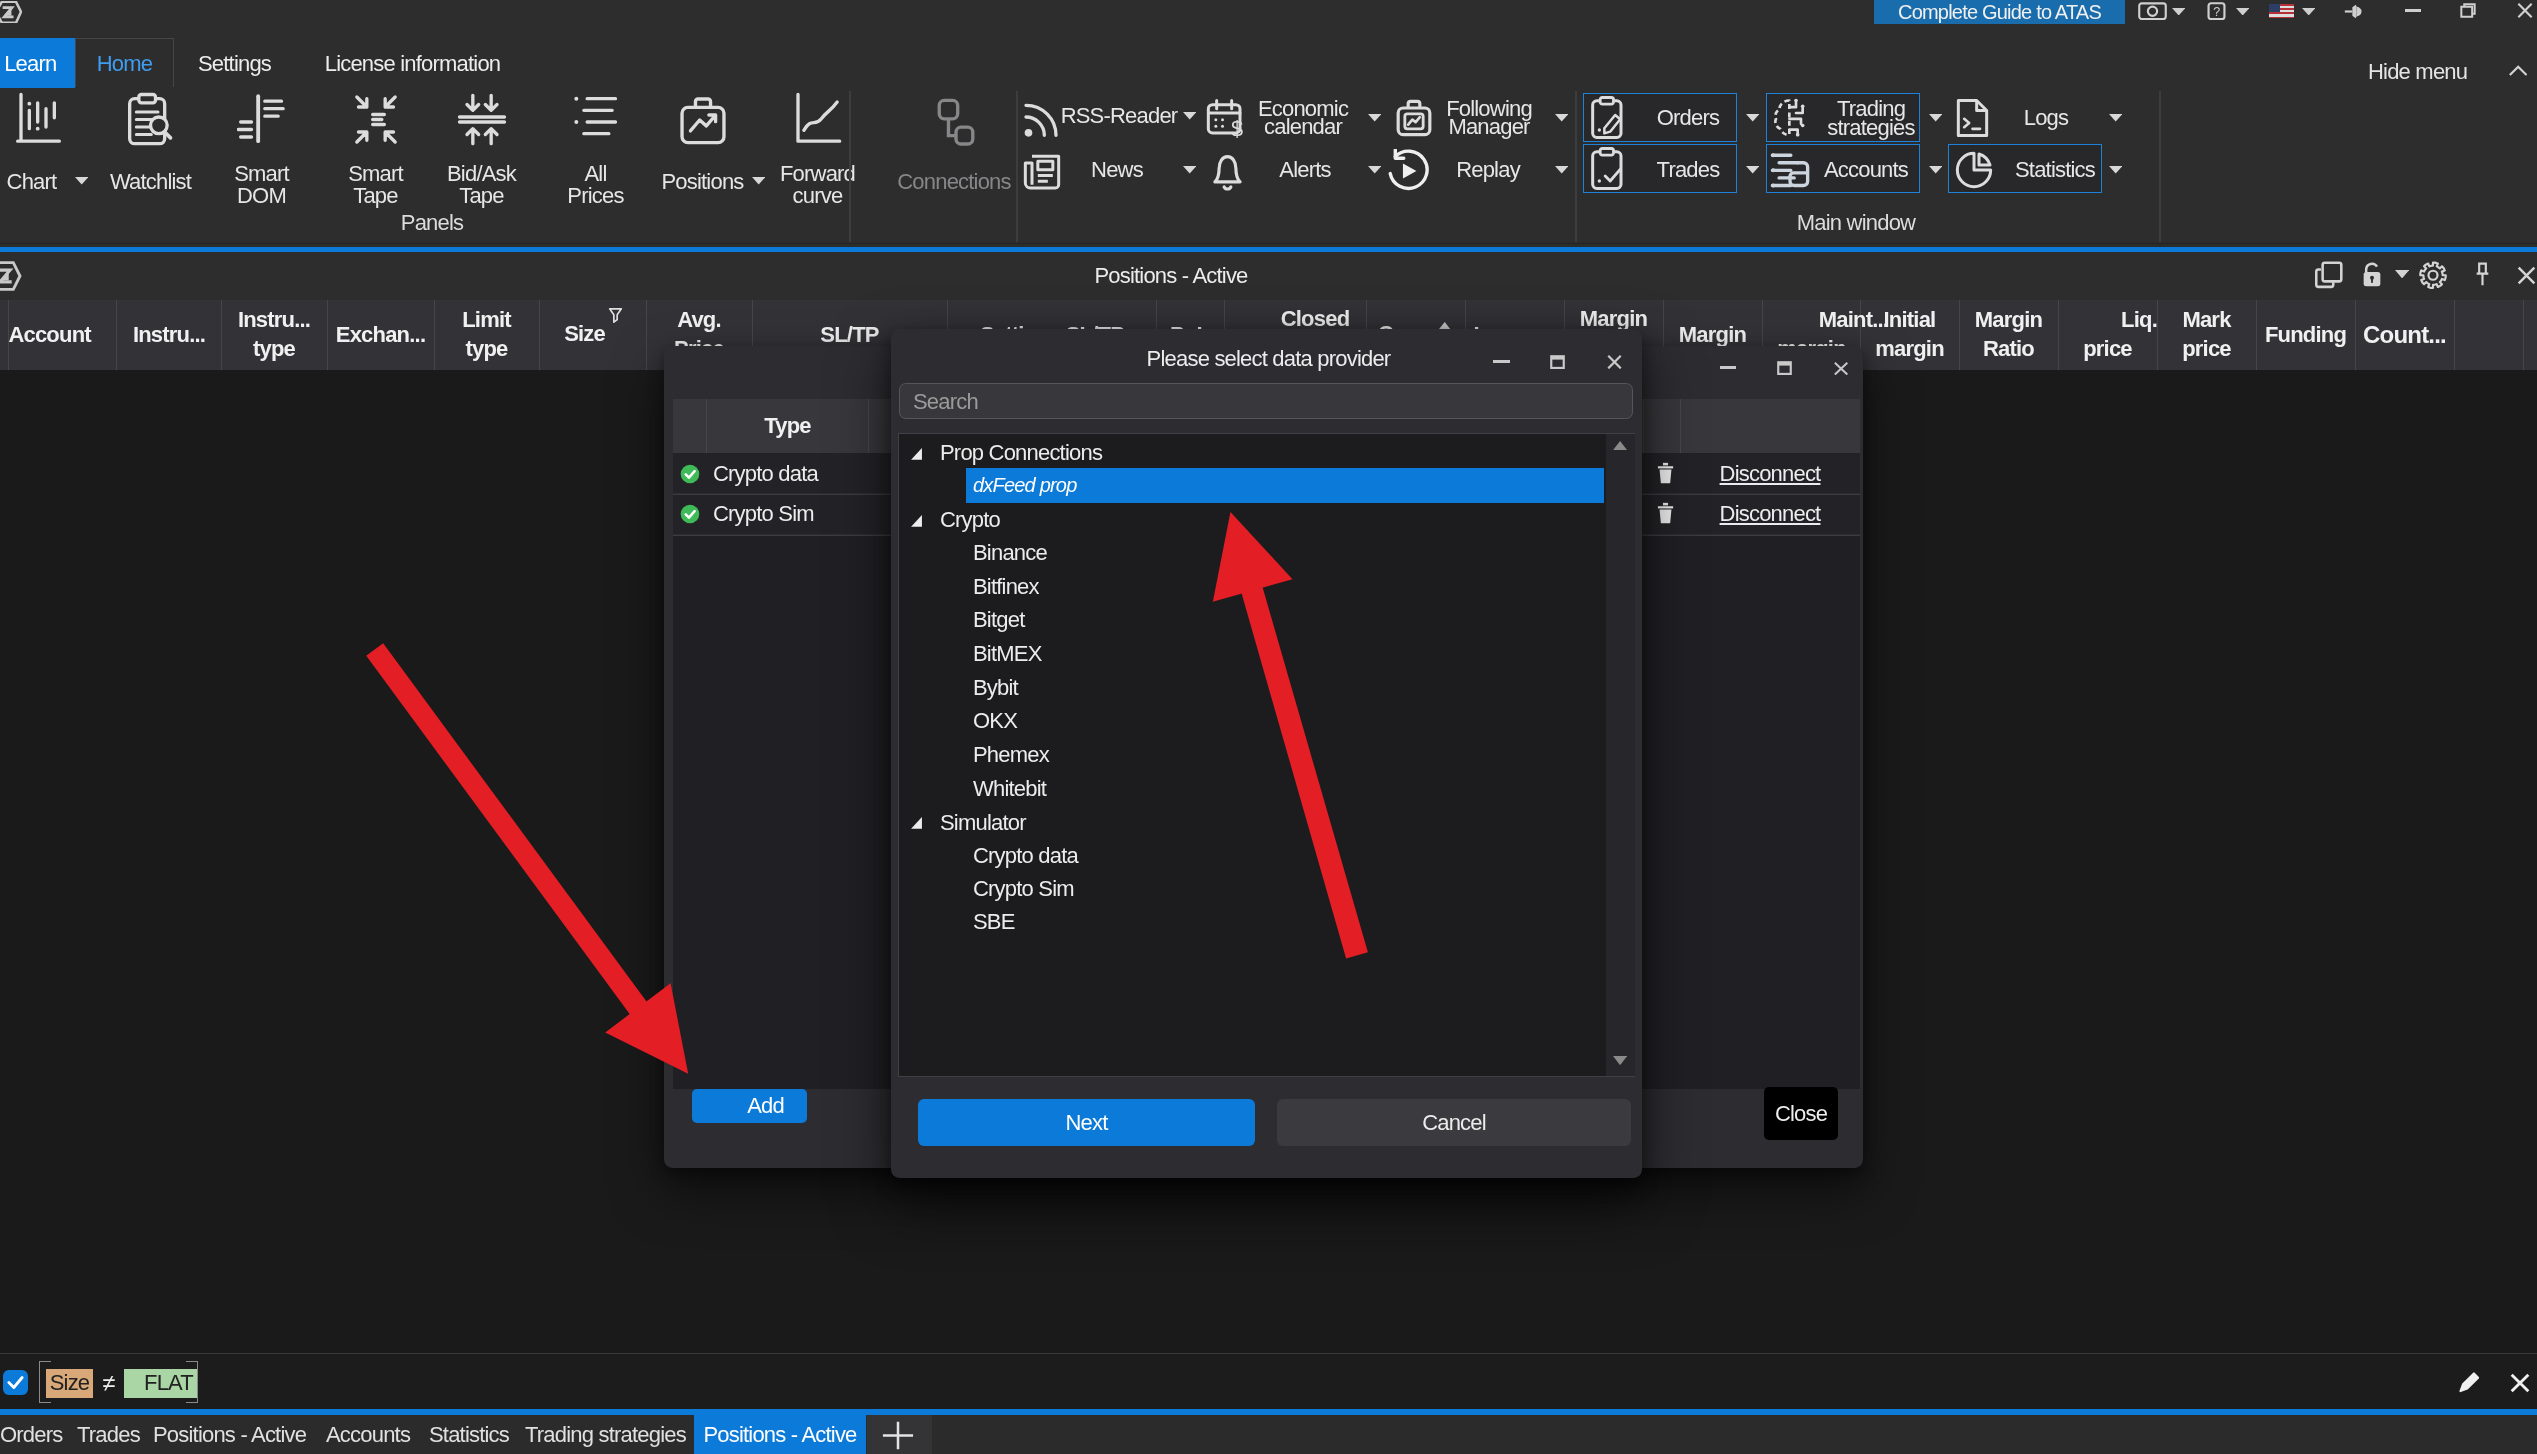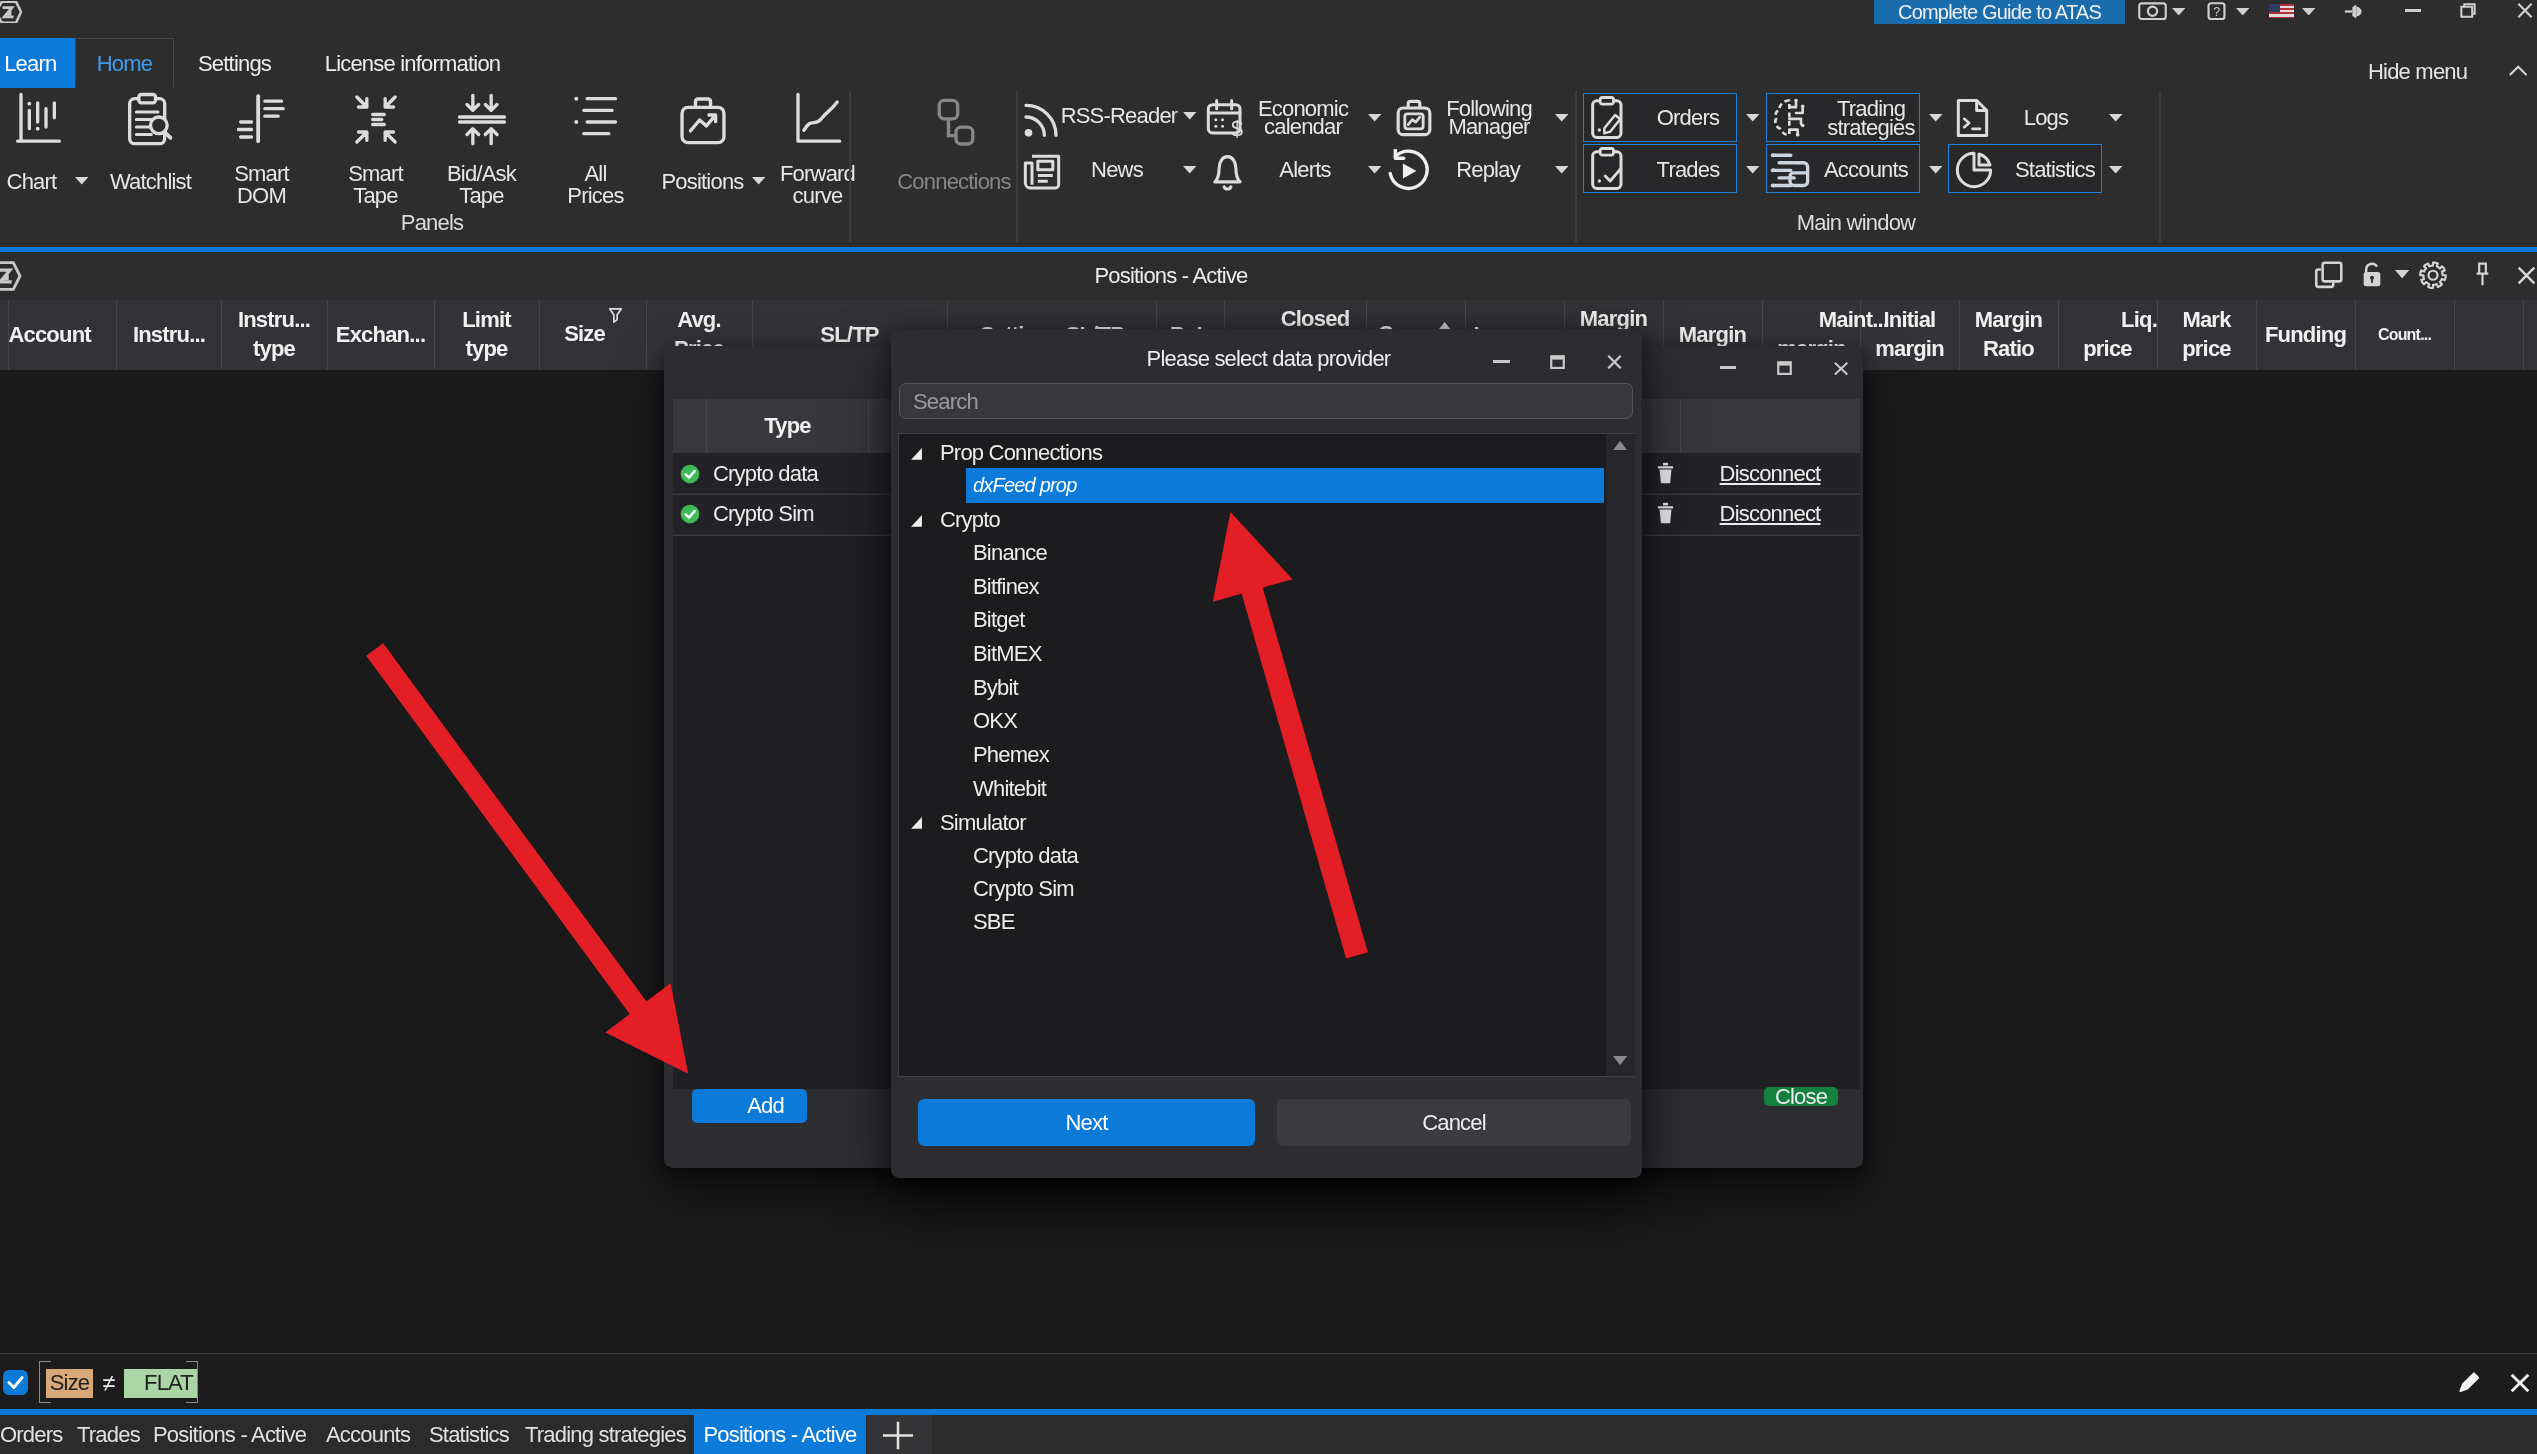--- a/index.html
+++ b/index.html
@@ -430,21 +430,21 @@
       <div class="abs" style="left:1762px;top:335px;width:99px;height:28.5px;line-height:28.5px;text-align:center;font-size:22px;font-weight:700;color:#f0f0f0;white-space:nowrap;">margin</div>
 <div class="abs" style="left:1860px;top:306px;width:99px;height:28.5px;line-height:28.5px;text-align:center;font-size:22px;font-weight:700;color:#f0f0f0;white-space:nowrap;">Initial</div>
       <div class="abs" style="left:1860px;top:335px;width:99px;height:28.5px;line-height:28.5px;text-align:center;font-size:22px;font-weight:700;color:#f0f0f0;white-space:nowrap;">margin</div>
 <div class="abs" style="left:1959px;top:306px;width:99px;height:28.5px;line-height:28.5px;text-align:center;font-size:22px;font-weight:700;color:#f0f0f0;white-space:nowrap;">Margin</div>
       <div class="abs" style="left:1959px;top:335px;width:99px;height:28.5px;line-height:28.5px;text-align:center;font-size:22px;font-weight:700;color:#f0f0f0;white-space:nowrap;">Ratio</div>
 <div class="abs" style="left:2058px;top:306px;width:99px;height:28.5px;line-height:28.5px;text-align:right;font-size:22px;font-weight:700;color:#f0f0f0;white-space:nowrap;">Liq.</div>
       <div class="abs" style="left:2058px;top:335px;width:99px;height:28.5px;line-height:28.5px;text-align:center;font-size:22px;font-weight:700;color:#f0f0f0;white-space:nowrap;">price</div>
 <div class="abs" style="left:2157px;top:306px;width:99px;height:28.5px;line-height:28.5px;text-align:center;font-size:22px;font-weight:700;color:#f0f0f0;white-space:nowrap;">Mark</div>
       <div class="abs" style="left:2157px;top:335px;width:99px;height:28.5px;line-height:28.5px;text-align:center;font-size:22px;font-weight:700;color:#f0f0f0;white-space:nowrap;">price</div>
 <div class="abs" style="left:2256px;top:321px;width:99px;height:28.5px;line-height:28.5px;text-align:center;font-size:22px;font-weight:700;color:#f0f0f0;white-space:nowrap;">Funding</div>
-<div class="abs" style="left:2355px;top:321px;width:99px;height:28.5px;line-height:28.5px;text-align:center;font-size:16px;font-weight:700;color:#f0f0f0;white-space:nowrap;">Count...</div>
+<div class="abs" style="left:2355px;top:321px;width:99px;height:28.5px;line-height:28.5px;text-align:center;font-size:24px;font-weight:700;color:#f0f0f0;white-space:nowrap;">Count...</div>
     </div>
 
   <div class="abs" style="left:0;top:370px;width:2538px;height:983px;background:#1a1a1a;"></div>
 
   <div class="abs" style="left:0;top:1353px;width:2538px;height:56px;background:#1c1c1c;border-top:0.8px solid #3a3a3a;box-sizing:border-box;"></div>
   <div id="filter-content">
       <svg class="abs" style="left:3.4px;top:1370px" width="25" height="25" viewBox="0 0 30 30">
 <rect x="0" y="0" width="30" height="30" rx="7" fill="#0c7ad8"></rect>
 <path d="M7 15 L13 21 L23 9" stroke="#fff" stroke-width="3.4" fill="none" stroke-linecap="round" stroke-linejoin="round"></path>
 </svg>
@@ -515,21 +515,21 @@
 <path d="M3 9 H17 L15.5 25 H4.5 Z" fill="#ececec"></path>
       </svg>
 <svg class="abs" style="left:1657px;top:502px" width="17" height="22" viewBox="0 0 20 26">
 <rect x="1" y="5" width="18" height="2.6" fill="#ececec"></rect>
 <rect x="7" y="1" width="6" height="3" fill="#ececec"></rect>
 <path d="M3 9 H17 L15.5 25 H4.5 Z" fill="#ececec"></path>
       </svg>
 <div class="abs" style="left:1680px;top:460px;width:180px;height:28.5px;line-height:28.5px;text-align:center;font-size:22px;color:#ececec;text-decoration:underline;">Disconnect</div>
 <div class="abs" style="left:1680px;top:500px;width:180px;height:28.5px;line-height:28.5px;text-align:center;font-size:22px;color:#ececec;text-decoration:underline;">Disconnect</div>
 <div class="abs ctr" style="left:692px;top:1089px;width:83px;height:34px;background:#0c7ad8;border-radius:5px;font-size:22px;color:#fff;padding-left:32px;">Add</div>
-<div class="abs ctr" style="left:1764px;top:1087px;width:74px;height:19px;background:#15803d;border-radius:5px;font-size:22px;color:#ececec;">Close</div>
+<div class="abs ctr" style="left:1764px;top:1087px;width:74px;height:53px;background:#000000;border-radius:5px;font-size:22px;color:#ececec;">Close</div>
     </div>
   <div id="dialog1">
       <div class="abs" style="left:891px;top:329px;width:751px;height:849px;background:#2d2d31;border-radius:8.4px;box-shadow:0 25px 59px rgba(0,0,0,0.6), 0 6.7px 17px rgba(0,0,0,0.45);"></div>
 <div class="abs" style="left:1017px;top:345px;width:503px;height:27px;line-height:27px;text-align:center;font-size:22px;color:#ececec;">Please select data provider</div>
 <div class="abs" style="left:1493px;top:360px;width:17px;height:2.5px;background:#c9c9c9;"></div>
 <svg class="abs" style="left:1550px;top:355px" width="15" height="14.2" viewBox="0 0 18 17">
         <rect x="1.5" y="1.5" width="15" height="14" stroke="#c9c9c9" stroke-width="2.6" fill="none"></rect>
         <rect x="1.5" y="1.5" width="15" height="4" fill="#c9c9c9"></rect>
       </svg>
 <svg class="abs" style="left:1607px;top:355px" width="15" height="14.2" viewBox="0 0 18 17">

